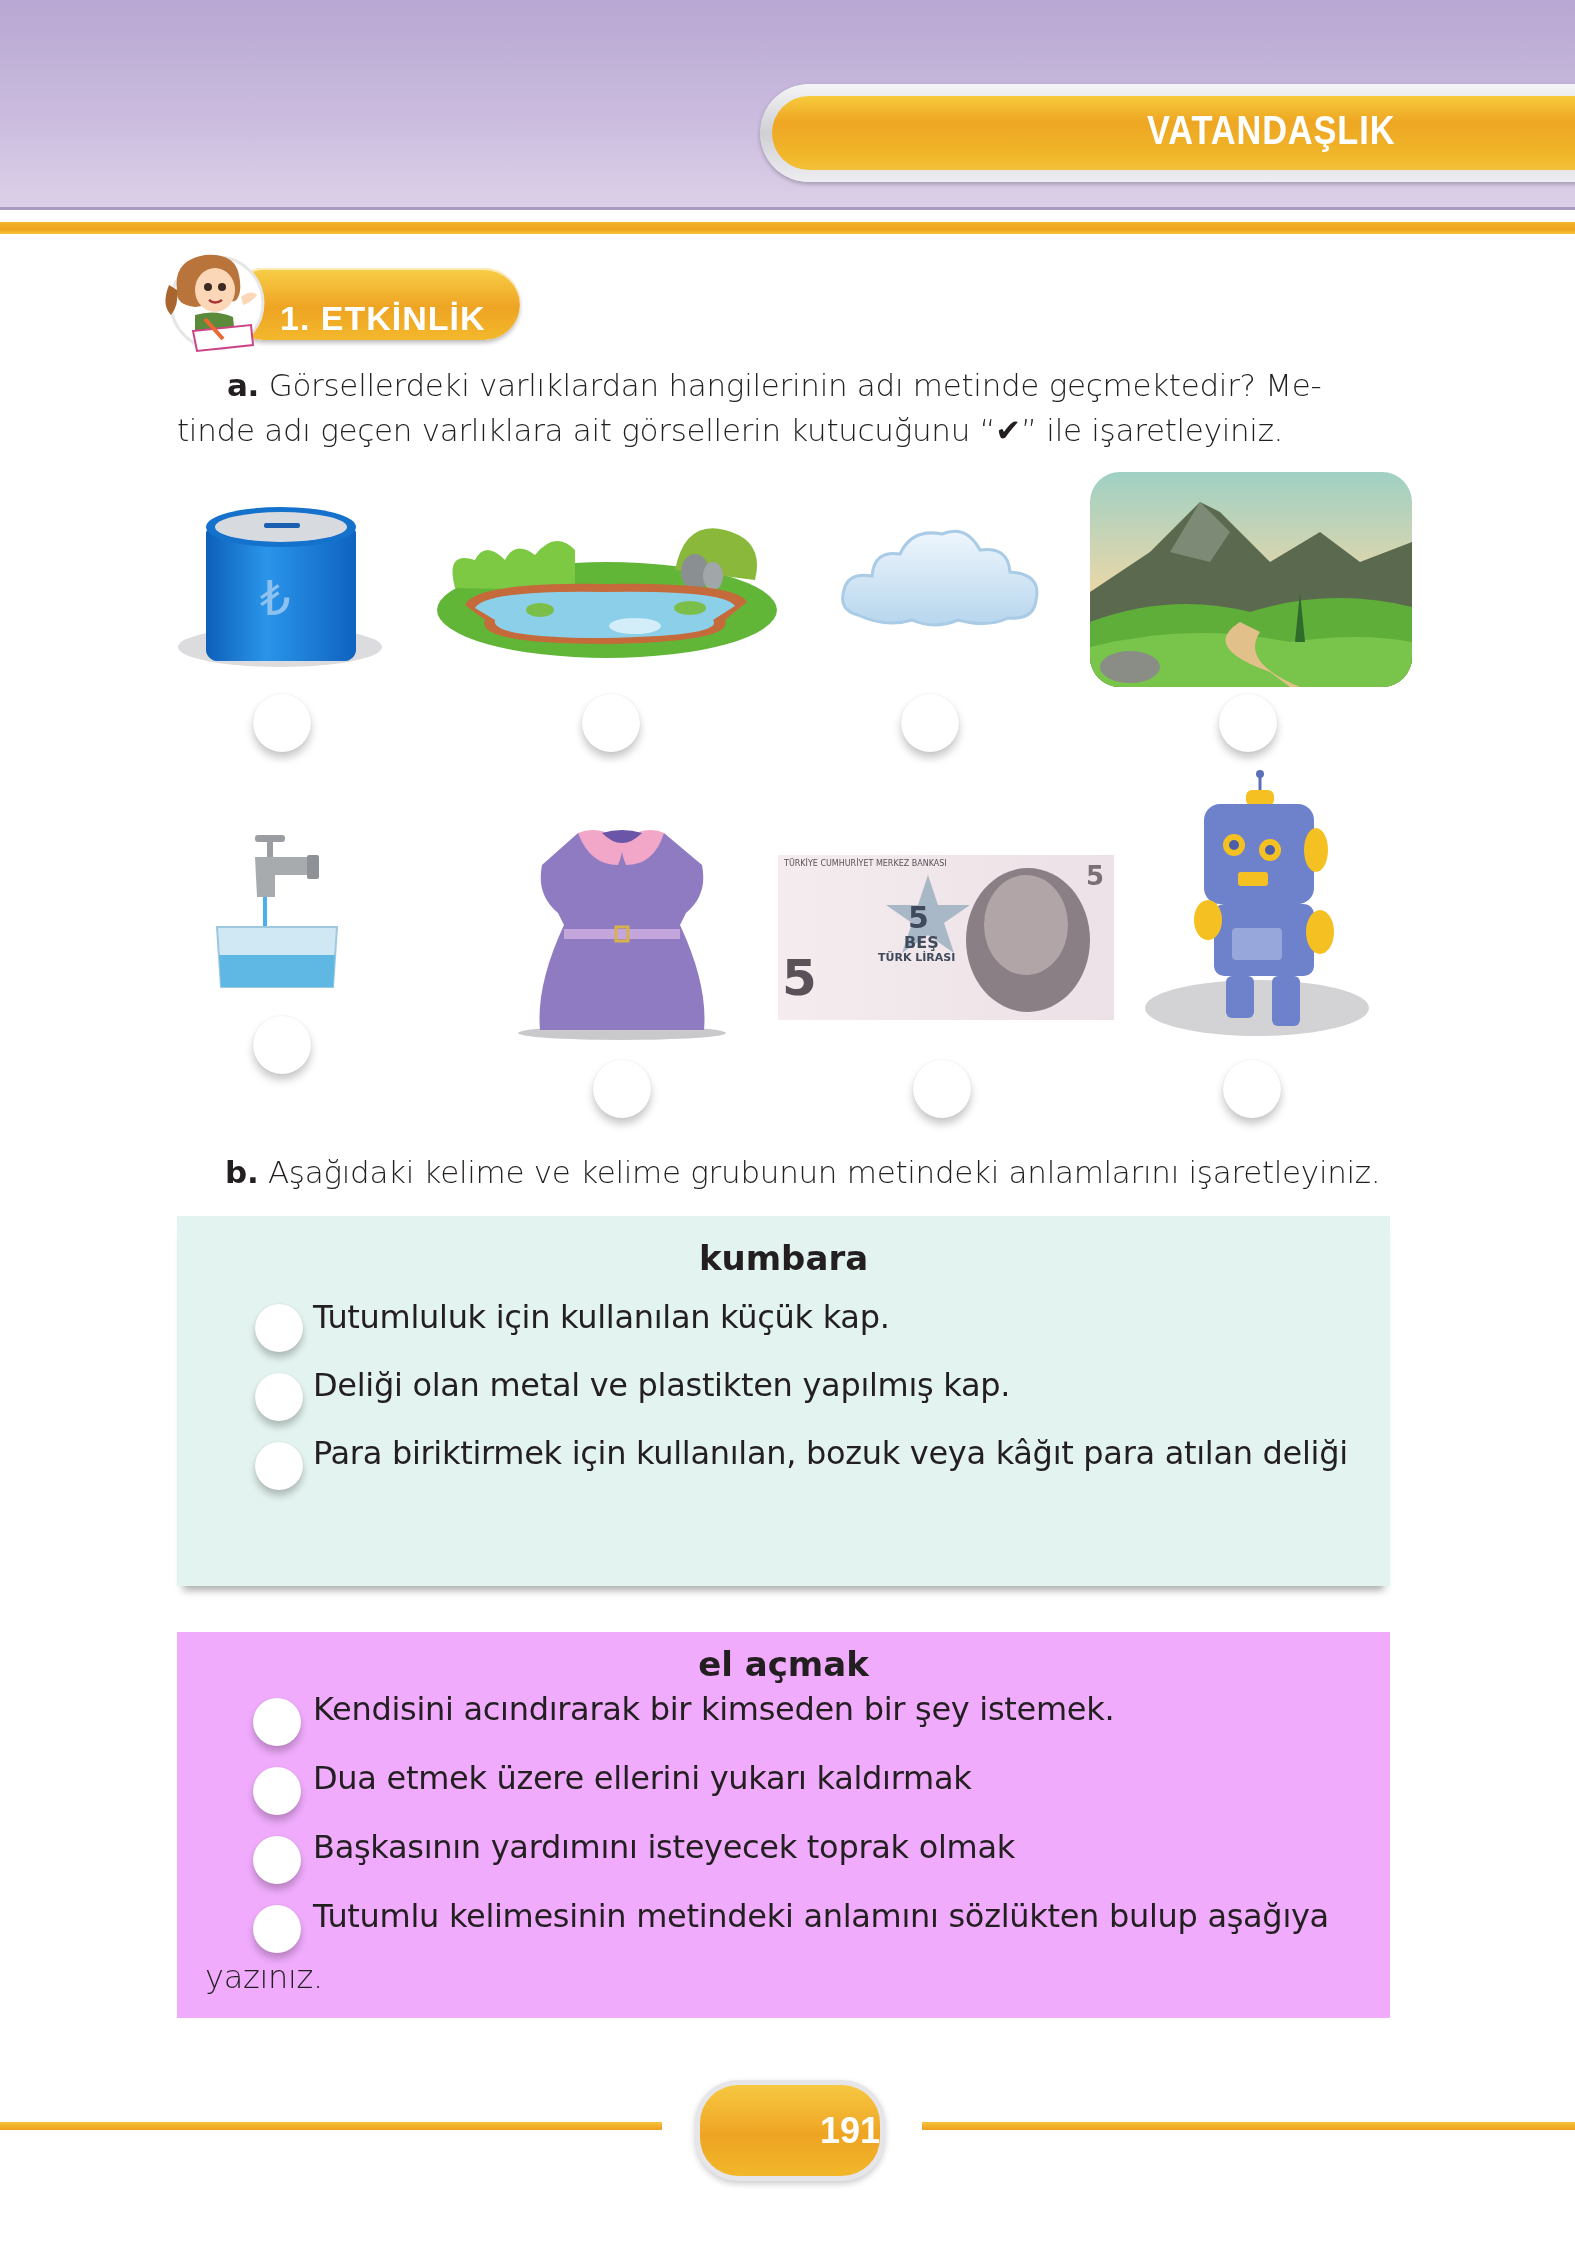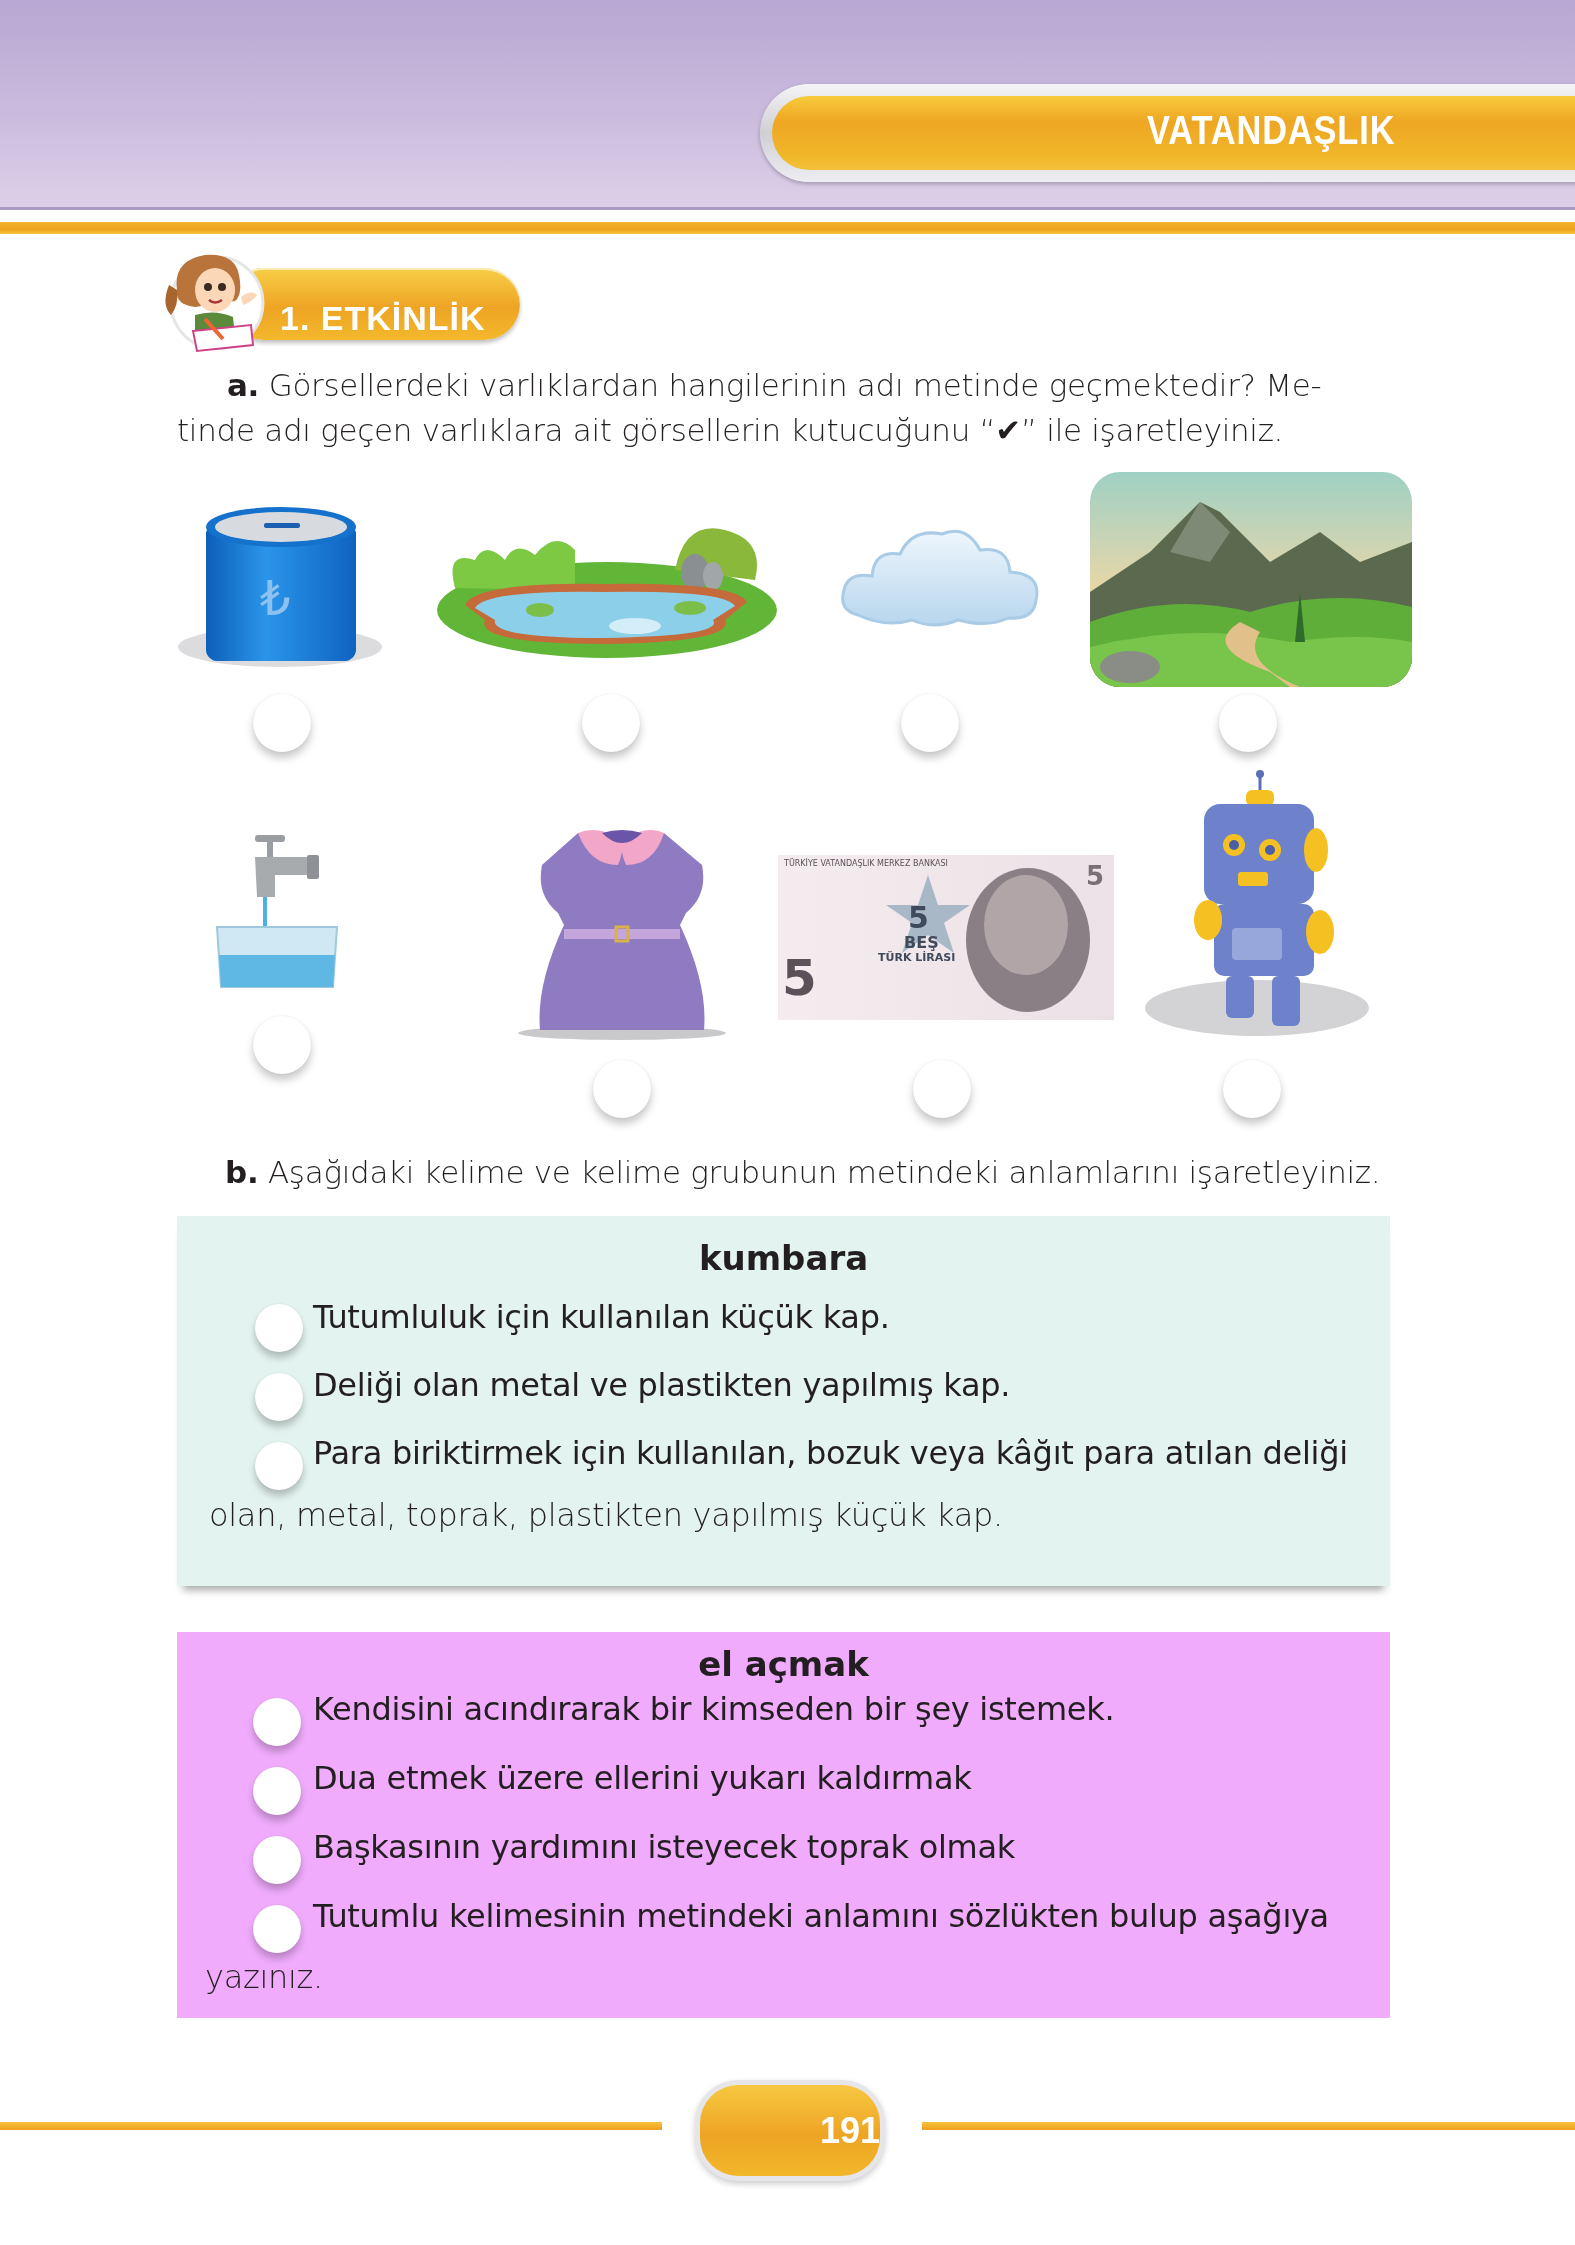--- a/index.html
+++ b/index.html
@@ -196,21 +196,21 @@
 <div class="cb abs" style="left:593px;top:1060px"></div>
 
 <div class="pic" style="left:778px;top:855px;width:336px;height:165px;background:linear-gradient(90deg,#f4ecef,#ece1e6);overflow:hidden">
   <svg width="336" height="165" viewBox="0 0 336 165" style="position:absolute;left:0;top:0">
     <polygon points="150,20 160,50 192,50 166,68 176,98 150,80 124,98 134,68 108,50 140,50" fill="#a9b8c6"></polygon>
     <ellipse cx="250" cy="85" rx="62" ry="72" fill="#8a7f84"></ellipse>
     <ellipse cx="248" cy="70" rx="42" ry="50" fill="#b2a5a8"></ellipse>
     <text x="4" y="140" font-size="50" font-weight="bold" fill="#5b5158" font-family="DejaVu Sans, sans-serif">5</text>
     <text x="308" y="30" font-size="26" font-weight="bold" fill="#7a6f76" font-family="DejaVu Sans, sans-serif">5</text>
   </svg>
-  <span class="abs" style="left:6px;top:4px;font-size:8px;color:#5b5158;white-space:nowrap">TÜRKİYE VATANDAŞLIK MERKEZ BANKASI</span>
+  <span class="abs" style="left:6px;top:4px;font-size:8px;color:#5b5158;white-space:nowrap">TÜRKİYE CUMHURİYET MERKEZ BANKASI</span>
   <span class="abs" style="left:130px;top:45px;font-size:30px;font-weight:bold;color:#3f4a5c">5</span>
   <span class="abs" style="left:126px;top:78px;font-size:16px;font-weight:bold;color:#3f4a5c">BEŞ</span>
   <span class="abs" style="left:100px;top:96px;font-size:11px;font-weight:bold;color:#3f4a5c;white-space:nowrap">TÜRK LİRASI</span>
 </div>
 <div class="cb abs" style="left:913px;top:1060px"></div>
 
 <svg class="pic" style="left:1142px;top:770px;width:230px;height:270px" viewBox="0 0 230 270">
   <ellipse cx="115" cy="238" rx="112" ry="28" fill="#d3d3d6"></ellipse>
   <line x1="118" y1="2" x2="118" y2="24" stroke="#5b6fb8" stroke-width="3"></line>
   <circle cx="118" cy="4" r="4" fill="#5b6fb8"></circle>
@@ -239,21 +239,20 @@
   <div class="box-title" style="top:22px">kumbara</div>
 
   <div class="cb-sm" style="left:78px;top:88px"></div>
   <div class="opt" style="top:82px;left:136px">Tutumluluk için kullanılan küçük kap.</div>
 
   <div class="cb-sm" style="left:78px;top:157px"></div>
   <div class="opt" style="top:150px;left:136px">Deliği olan metal ve plastikten yapılmış kap.</div>
 
   <div class="cb-sm" style="left:78px;top:226px"></div>
   <div class="opt" style="top:218px;left:136px">Para biriktirmek için kullanılan, bozuk veya kâğıt para atılan deliği</div>
-  <div class="opt-cont" style="top:280px;left:32px">olan, metal, toprak, plastikten yapılmış küçük kap.</div>
 </div>
 
 <div id="box2" class="abs">
   <div class="box-title" style="top:12px">el açmak</div>
 
   <div class="cb-sm" style="left:76px;top:66px"></div>
   <div class="opt" style="top:58px;left:136px">Kendisini acındırarak bir kimseden bir şey istemek.</div>
 
   <div class="cb-sm" style="left:76px;top:135px"></div>
   <div class="opt" style="top:127px;left:136px">Dua etmek üzere ellerini yukarı kaldırmak</div>

